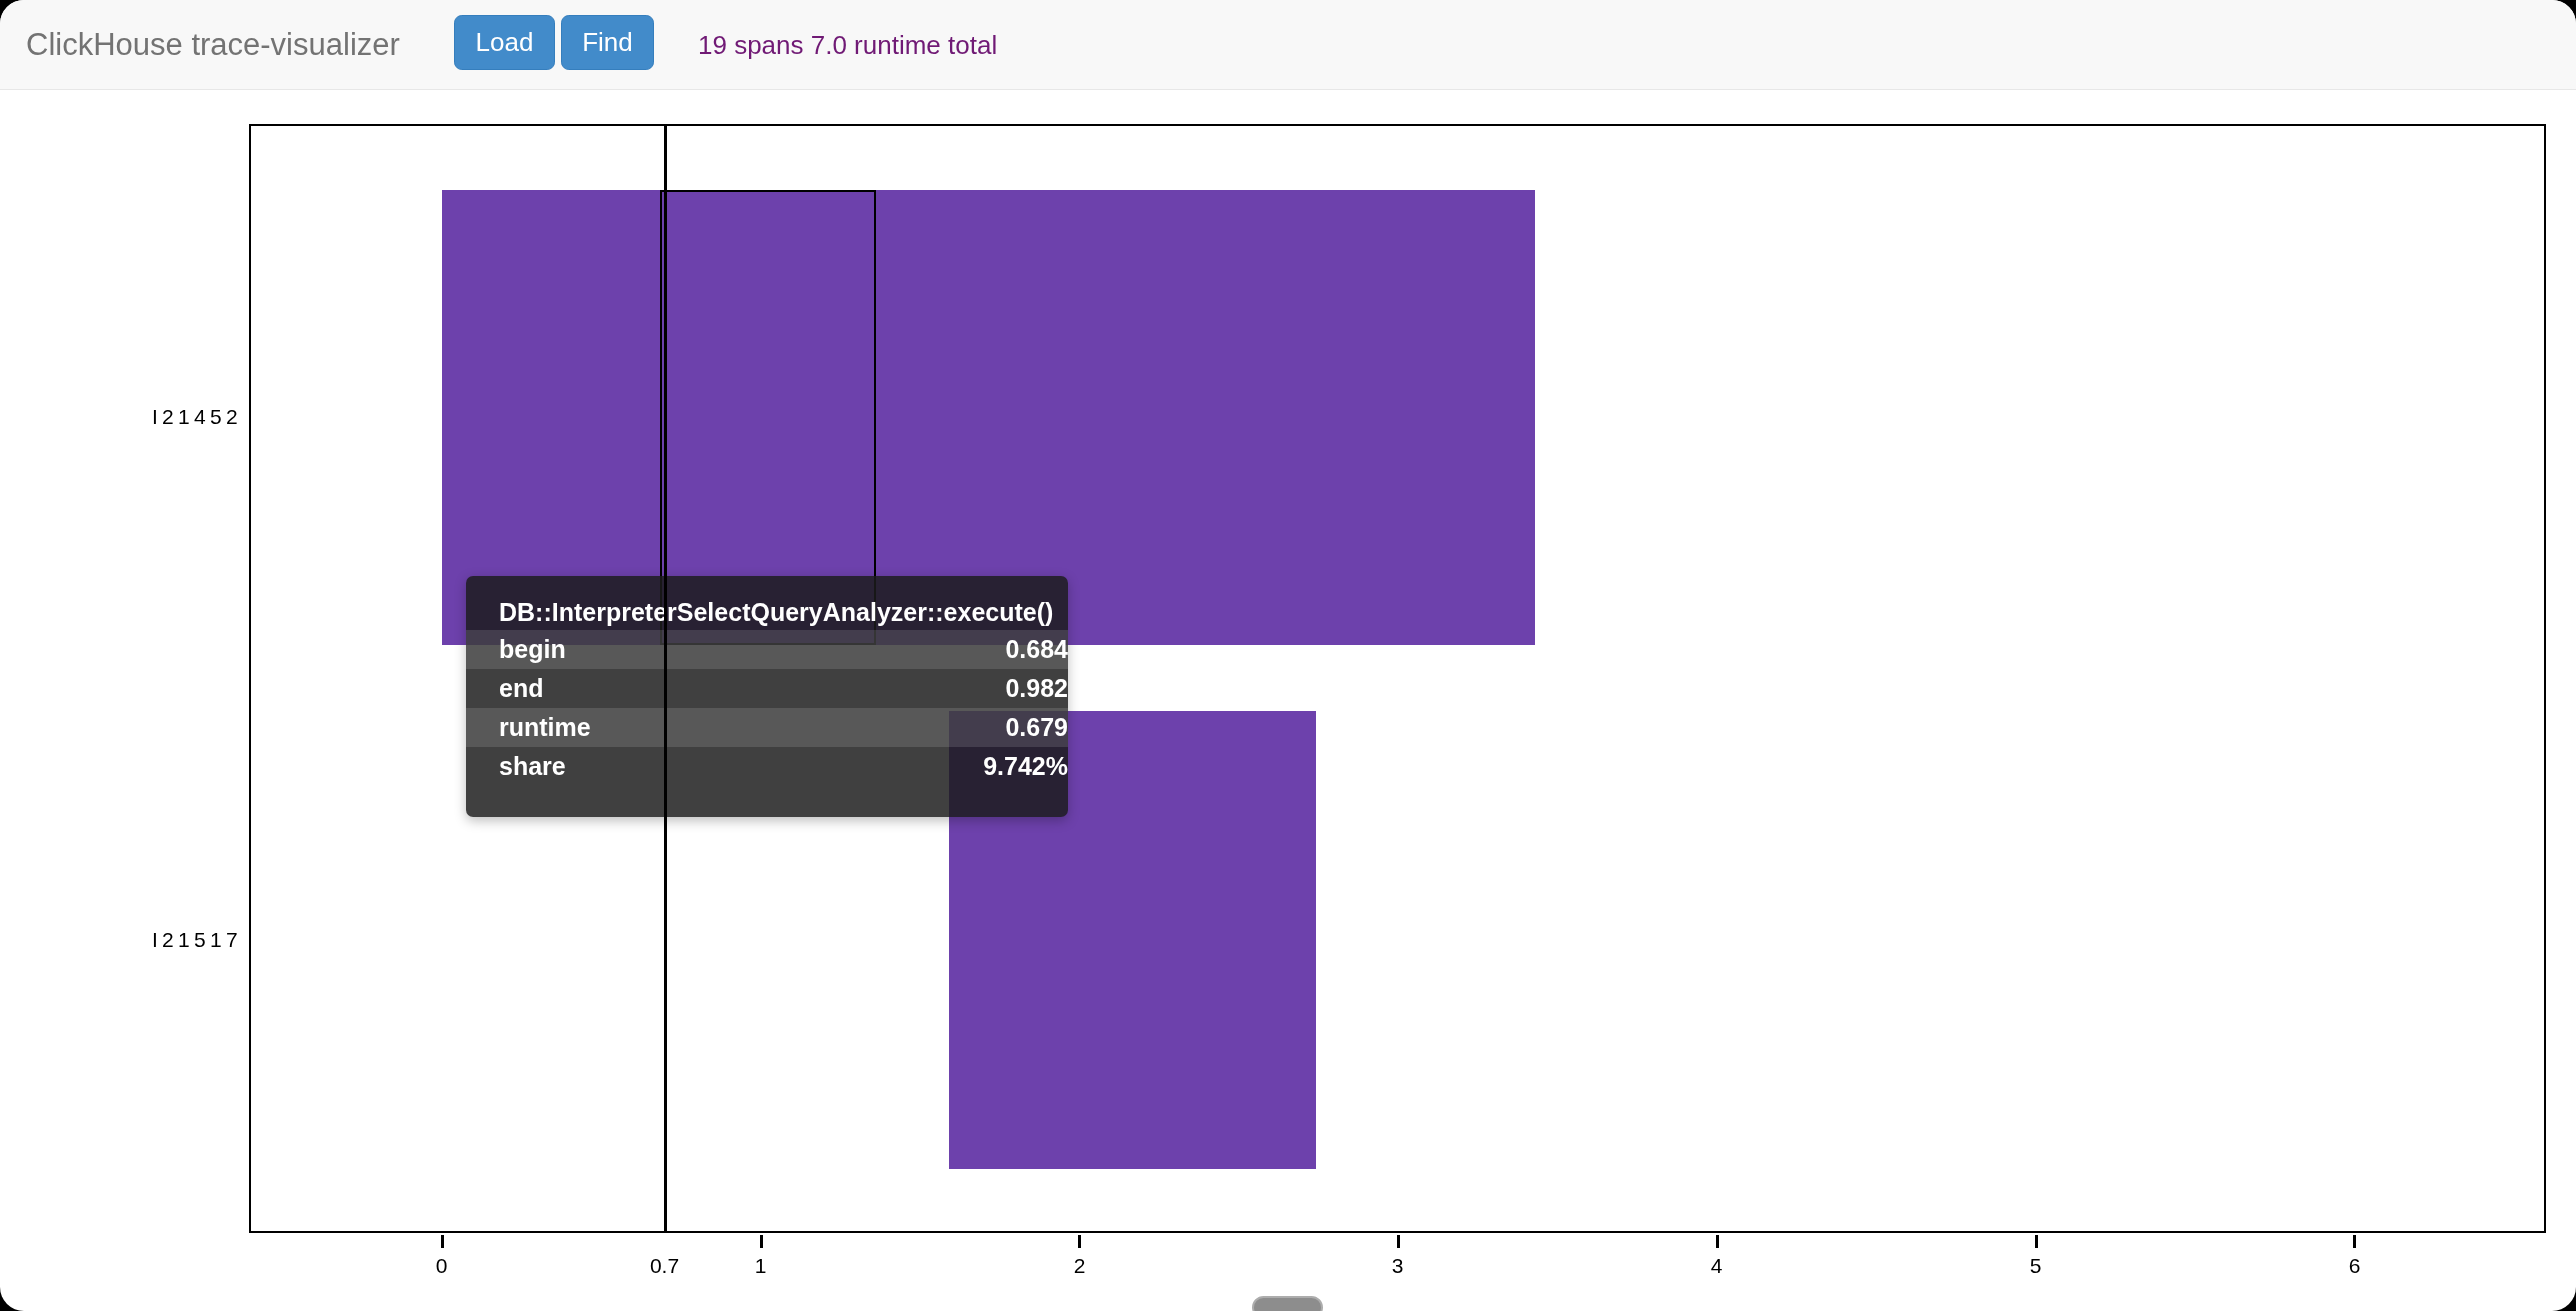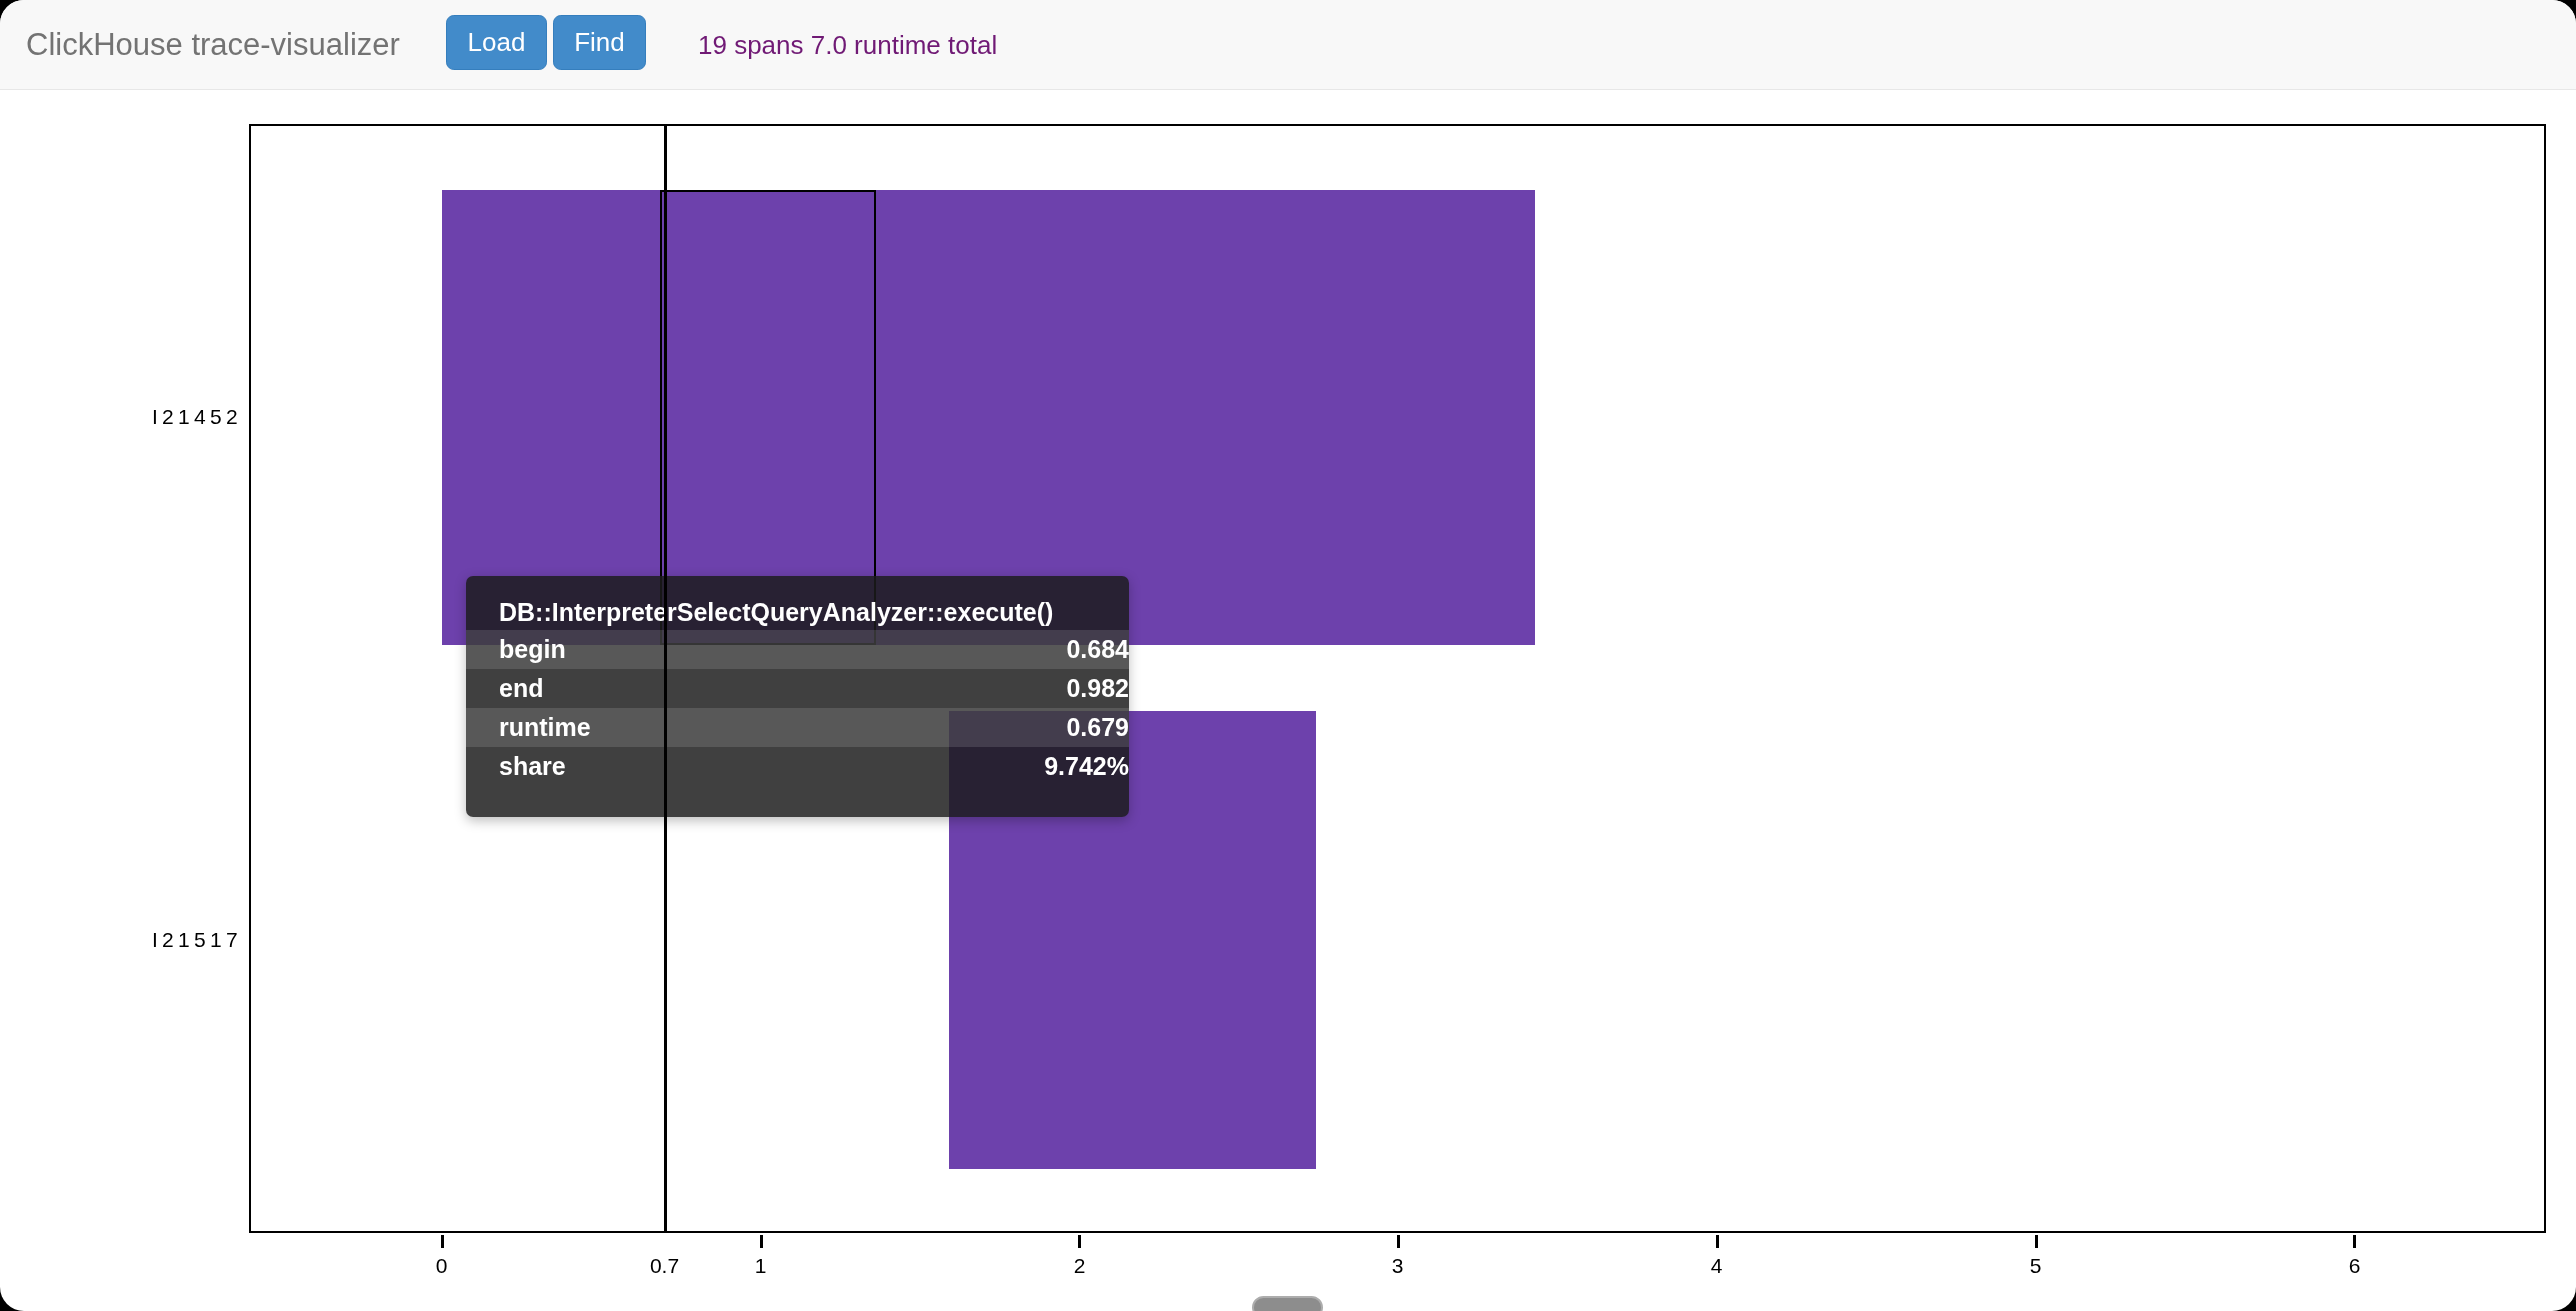--- a/index.html
+++ b/index.html
@@ -7,40 +7,40 @@
   .page{position:relative;width:2576px;height:1311px;background:#fff;border-radius:24px;overflow:hidden;}
 
   
   .navbar{position:absolute;left:0;top:0;width:100%;height:90px;background:#f8f8f8;
           border-bottom:1.7px solid #e7e7e7;box-sizing:border-box;}
   .brand{position:absolute;left:26px;top:0;height:90px;line-height:90px;
          font-size:31px;color:#737373;white-space:nowrap;}
   .btn{position:absolute;top:14.7px;height:55px;box-sizing:border-box;
        background:#428bca;border:1.7px solid #357ebd;border-radius:7.8px;
        color:#fff;font-size:26px;display:flex;align-items:center;justify-content:center;
-       font-family:inherit;cursor:pointer;padding:0;}
+       font-family:inherit;cursor:pointer;padding:0;margin-left:8px;}
   .btn-load{left:446px;width:101px;}
   .btn-find{left:553px;width:93px;}
   .status-text{position:absolute;left:698px;top:0;height:90px;line-height:90px;
                font-size:26px;color:#701a75;white-space:nowrap;}
 
   
   .chart{position:absolute;left:0;top:92px;width:2460px;height:1220px;}
   .plot-frame{position:absolute;left:249px;top:32px;width:2297px;height:1109px;
               border:2.6px solid #000;box-sizing:border-box;background:#fff;z-index:1;}
   .span-bar{position:absolute;background:#6d41ac;z-index:5;}
   .hover-outline{position:absolute;border:2.6px solid #000;box-sizing:border-box;z-index:12;}
   .cursor-line{position:absolute;width:2.6px;background:#000;z-index:40;}
   .thread-label{position:absolute;font-size:21px;letter-spacing:4.3px;color:#000;
                 text-align:right;z-index:6;white-space:nowrap;}
   .x-tick-mark{position:absolute;width:2.6px;height:13px;background:#000;z-index:6;}
   .x-tick-label{position:absolute;width:69px;text-align:center;font-size:21px;color:#000;z-index:6;}
 
   
-  .tooltip{position:absolute;left:466px;top:576px;width:663px;z-index:30;
+  .tooltip{position:absolute;left:466px;top:576px;width:602px;z-index:30;
            background:rgba(28,28,28,0.84);border-radius:7px;color:#fff;
            box-shadow:0 3.5px 12px rgba(0,0,0,0.25);padding:19px 0 31px 0;}
   .tooltip-title{height:35px;line-height:35px;font-size:25px;font-weight:bold;
                  padding:0 35px 0 33px;white-space:nowrap;}
   .tooltip-row{height:39px;display:flex;align-items:center;font-size:25px;font-weight:bold;}
   .tooltip-row.light{background:rgba(255,255,255,0.13);}
   .tooltip-row .t-label{flex:1;padding-left:33px;}
   .tooltip-row .t-value{text-align:center;}
 
   

